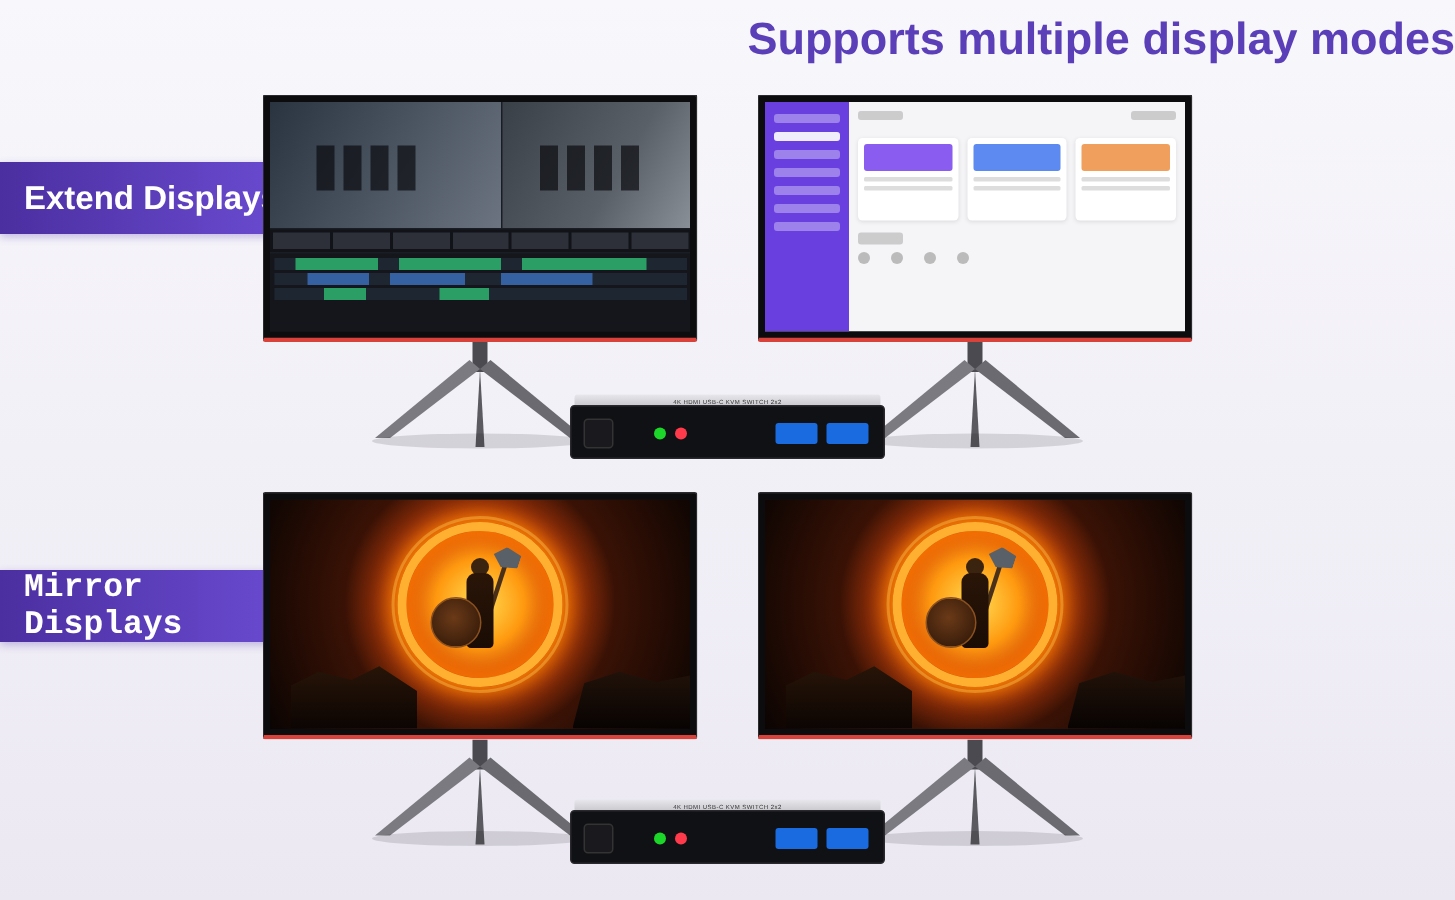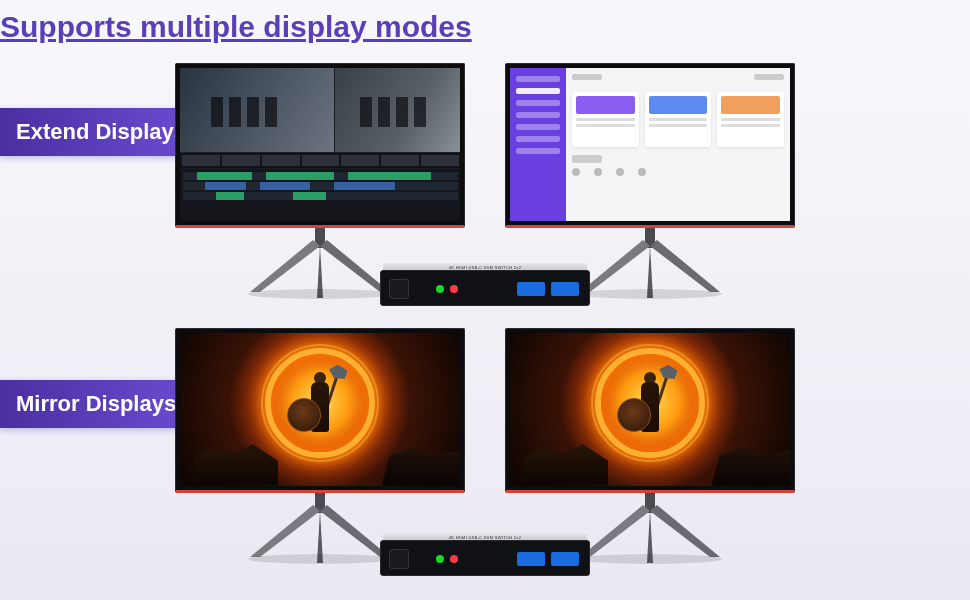--- a/index.html
+++ b/index.html
@@ -5,26 +5,25 @@
   * { margin: 0; padding: 0; box-sizing: border-box; }
   body {
     width: 970px;
     height: 600px;
     background: linear-gradient(to bottom, #f8f7fb 0%, #f2f0f7 50%, #ebe8f2 100%);
     font-family: "Segoe UI", Arial, sans-serif;
     position: relative;
     overflow: hidden;
   }
   .title {
-    text-align: left;
+    text-align: right;
     font-size: 30px;
     font-weight: 700;
     color: #5b3fb8;
     padding-top: 10px;
-    text-decoration: underline;
   }
   .row {
     position: absolute;
     left: 0;
     width: 100%;
     display: flex;
     align-items: center;
     justify-content: center;
     gap: 40px;
   }
@@ -41,21 +40,21 @@
     border-bottom-right-radius: 24px;
     display: flex;
     align-items: center;
     padding-left: 16px;
     color: #fff;
     font-size: 22px;
     font-weight: 600;
     box-shadow: 0 2px 6px rgba(80,50,180,0.3);
   }
   .badge-extend { top: 108px; }
-  .badge-mirror { top: 380px; }
+  .badge-mirror { top: 380px; font-family: Liberation Mono, monospace; }
 
   .monitor {
     width: 290px;
     position: relative;
     display: flex;
     flex-direction: column;
     align-items: center;
   }
   .screen-frame {
     width: 290px;

